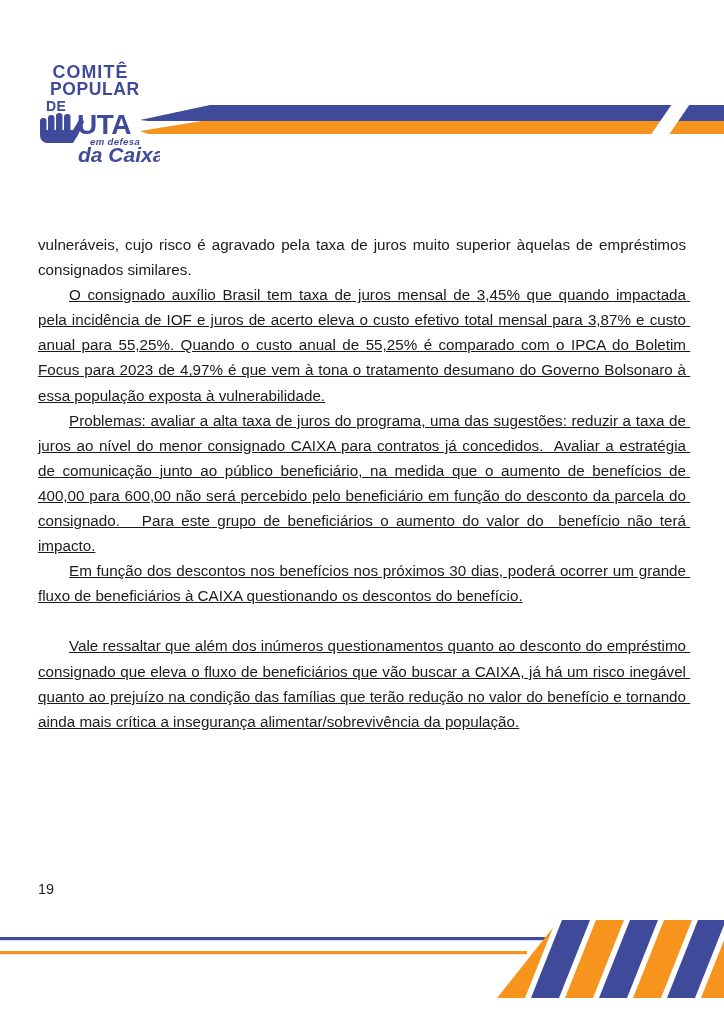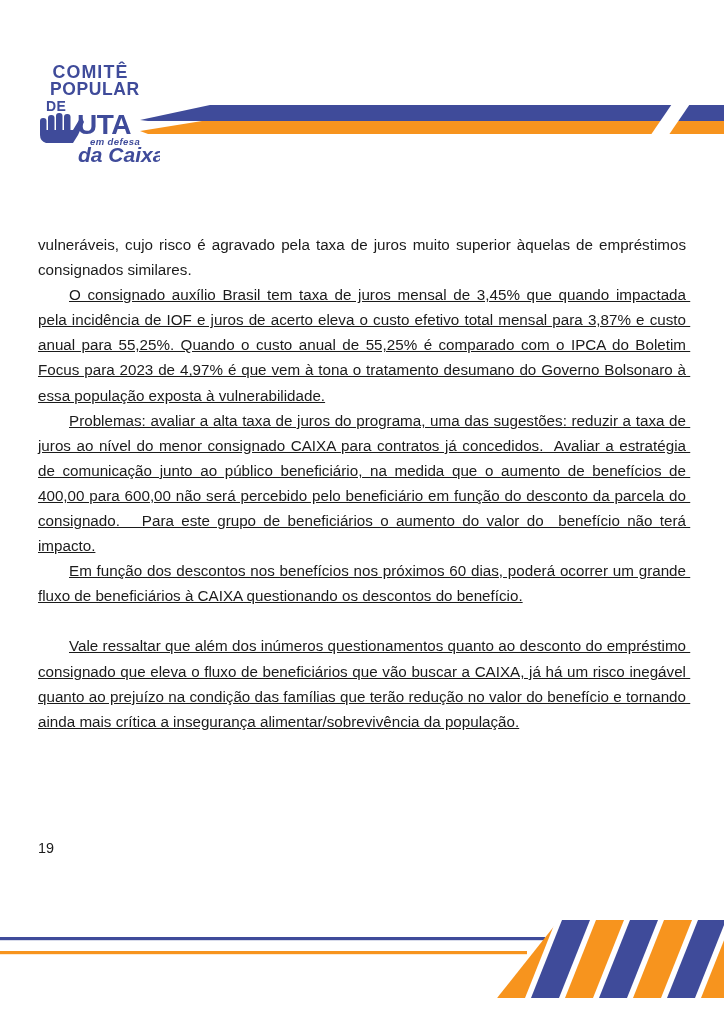--- a/index.html
+++ b/index.html
@@ -63,21 +63,21 @@
     text-decoration: underline;
   }
   .para.spaced-before {
     margin-top: 25px;
   }
 
   
   #page-number {
     position: absolute;
     left: 38px;
-    top: 839px;
+    top: 880px;
     font-size: 14.4px;
     color: #1b1b1b;
     line-height: 18px;
   }
 
   
   #footer-band {
     position: absolute;
     left: 0;
     bottom: 0;
@@ -136,21 +136,21 @@
     <polygon points="0,36 62,26 584,26 584,39 8,39" fill="#F7941E"></polygon>
 
     <polygon points="534,6 552,6 526,44 508,44" fill="#FFFFFF"></polygon>
   </svg>
 </div>
 
 <div id="doc-body">
   <p class="para">vulneráveis, cujo risco é agravado pela taxa de juros muito superior àquelas de empréstimos consignados similares.</p>
   <p class="para indent">O consignado auxílio Brasil tem taxa de juros mensal de 3,45% que quando impactada pela incidência de IOF e juros de acerto eleva o custo efetivo total mensal para 3,87% e custo anual para 55,25%. Quando o custo anual de 55,25% é comparado com o IPCA do Boletim Focus para 2023 de 4,97% é que vem à tona o tratamento desumano do Governo Bolsonaro à essa população exposta à vulnerabilidade.</p>
   <p class="para indent">Problemas: avaliar a alta taxa de juros do programa, uma das sugestões: reduzir a taxa de juros ao nível do menor consignado CAIXA para contratos já concedidos.  Avaliar a estratégia de comunicação junto ao público beneficiário, na medida que o aumento de benefícios de 400,00 para 600,00 não será percebido pelo beneficiário em função do desconto da parcela do consignado.   Para este grupo de beneficiários o aumento do valor do  benefício não terá impacto.</p>
-  <p class="para indent">Em função dos descontos nos benefícios nos próximos 60 dias, poderá ocorrer um grande fluxo de beneficiários à CAIXA questionando os descontos do benefício.</p>
+  <p class="para indent">Em função dos descontos nos benefícios nos próximos 30 dias, poderá ocorrer um grande fluxo de beneficiários à CAIXA questionando os descontos do benefício.</p>
   <p class="para indent spaced-before">Vale ressaltar que além dos inúmeros questionamentos quanto ao desconto do empréstimo consignado que eleva o fluxo de beneficiários que vão buscar a CAIXA, já há um risco inegável quanto ao prejuízo na condição das famílias que terão redução no valor do benefício e tornando ainda mais crítica a insegurança alimentar/sobrevivência da população.</p>
 </div>
 
 <div id="page-number">19</div>
 
 <div id="footer-band">
   <svg id="footer-svg" viewBox="0 0 724 124" preserveAspectRatio="none">
     <defs>
       <clipPath id="footer-stripe-clip">
 

